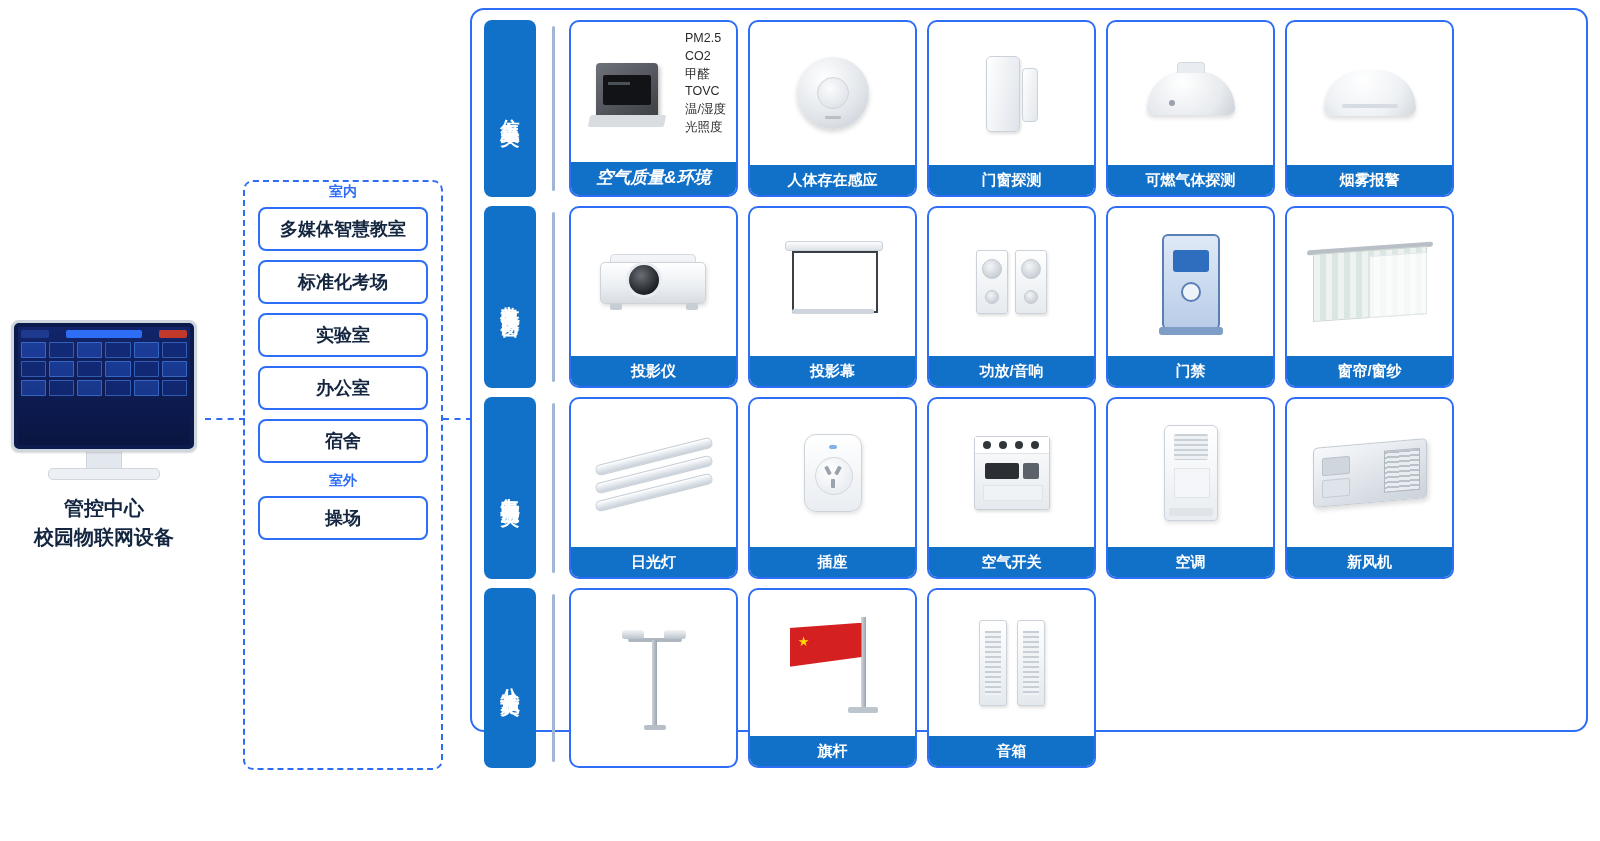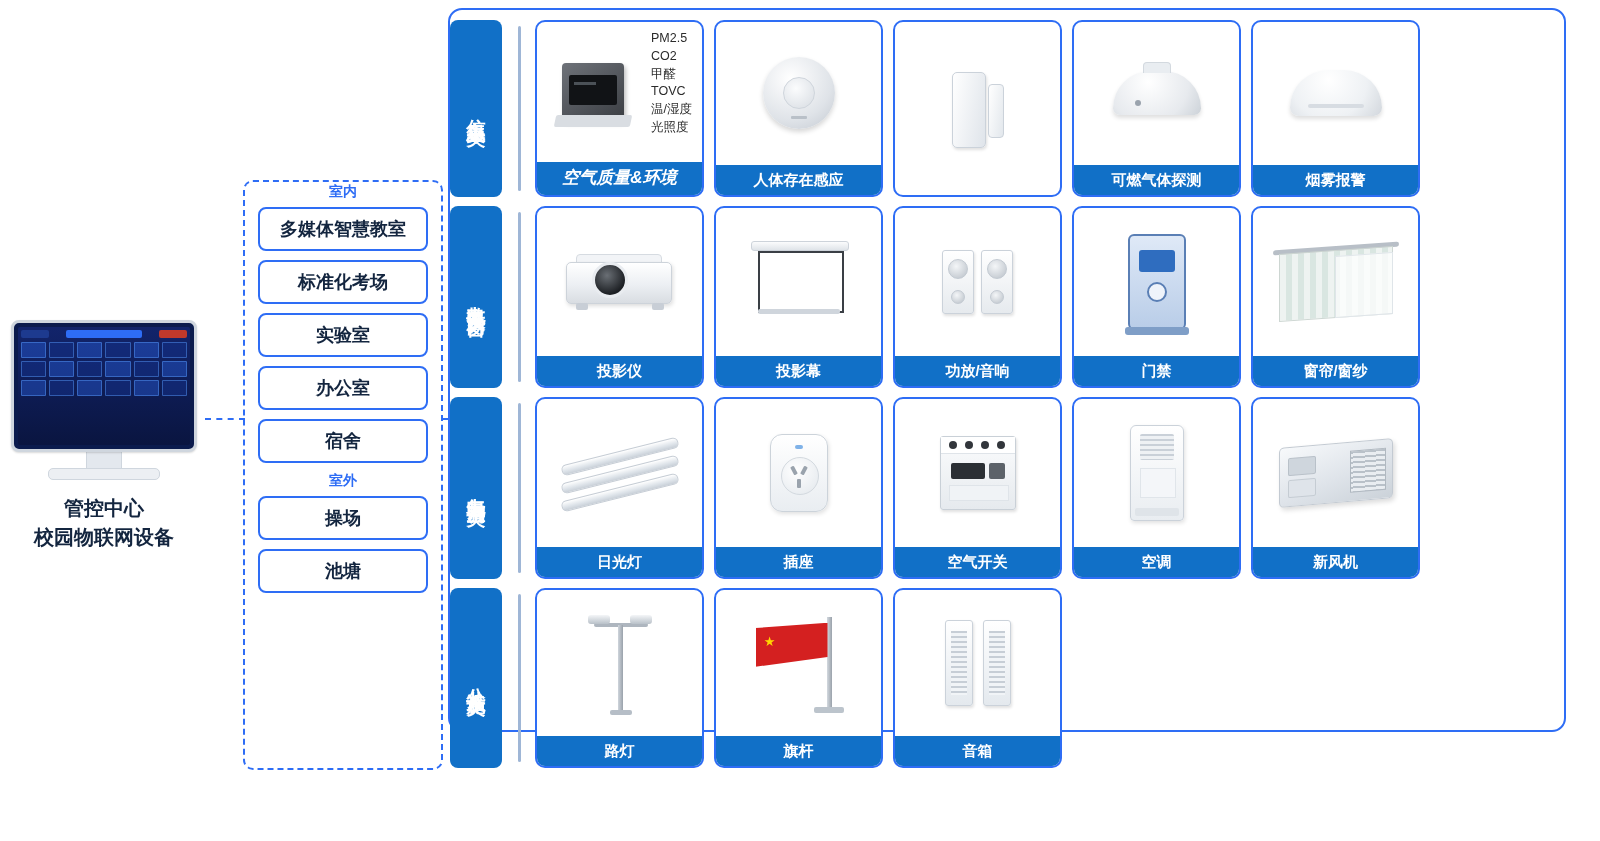--- a/index.html
+++ b/index.html
@@ -142,28 +142,28 @@
 
   
   .conn {
     position: absolute;
     border-top: 2px dashed #2e6df5;
   }
 
   
   #right-panel {
     position: absolute;
-    left: 448px;
+    left: 470px;
     top: 8px;
     width: 1118px;
     height: 724px;
     border: 2px solid #2e6df5;
     border-radius: 14px;
     box-sizing: border-box;
-    padding: 10px 0;
+    padding: 10px 12px;
   }
   .cat-row {
     display: flex;
     align-items: stretch;
     margin-bottom: 9px;
   }
   .cat-row:last-child { margin-bottom: 0; }
 
   .cat-tab {
     width: 52px;
@@ -699,23 +699,20 @@
     </div>
     <div class="room-pill">
       <span>宿舍</span>
     </div>
 
     <div class="room-group-label">室外</div>
 
     <div class="room-pill">
       <span>操场</span>
     </div>
-    <div class="room-pill">
-      <span>池塘</span>
-    </div>
   </div>
 
   <div class="conn" style="left:443px; top:418px; width:29px;"></div>
 </div>
 
 <div id="right-panel">
 
   <div class="cat-row row-h1">
     <div class="cat-tab">信息采集类</div>
     <div class="cat-divider"></div>
@@ -748,20 +745,21 @@
         <div class="card-label">人体存在感应</div>
       </div>
 
       <div class="card">
         <div class="card-img">
           <div class="dw-wrap">
             <div class="dw-big"></div>
             <div class="dw-small"></div>
           </div>
         </div>
+        <div class="card-label">门窗探测</div>
       </div>
 
       <div class="card">
         <div class="card-img">
           <div class="gas">
               <div class="led"></div>
             </div>
         </div>
         <div class="card-label">可燃气体探测</div>
       </div>
@@ -920,21 +918,20 @@
       <div class="card">
         <div class="card-img">
           <div class="lamp">
             <div class="arm"></div>
             <div class="head l"></div>
             <div class="head r"></div>
             <div class="pole"></div>
             <div class="foot"></div>
           </div>
         </div>
-        <div class="card-label">路灯</div>
       </div>
 
       <div class="card">
         <div class="card-img">
           <div class="flag">
             <div class="pole"></div>
             <div class="cloth"></div>
             <div class="star">★</div>
             <div class="base"></div>
           </div>

